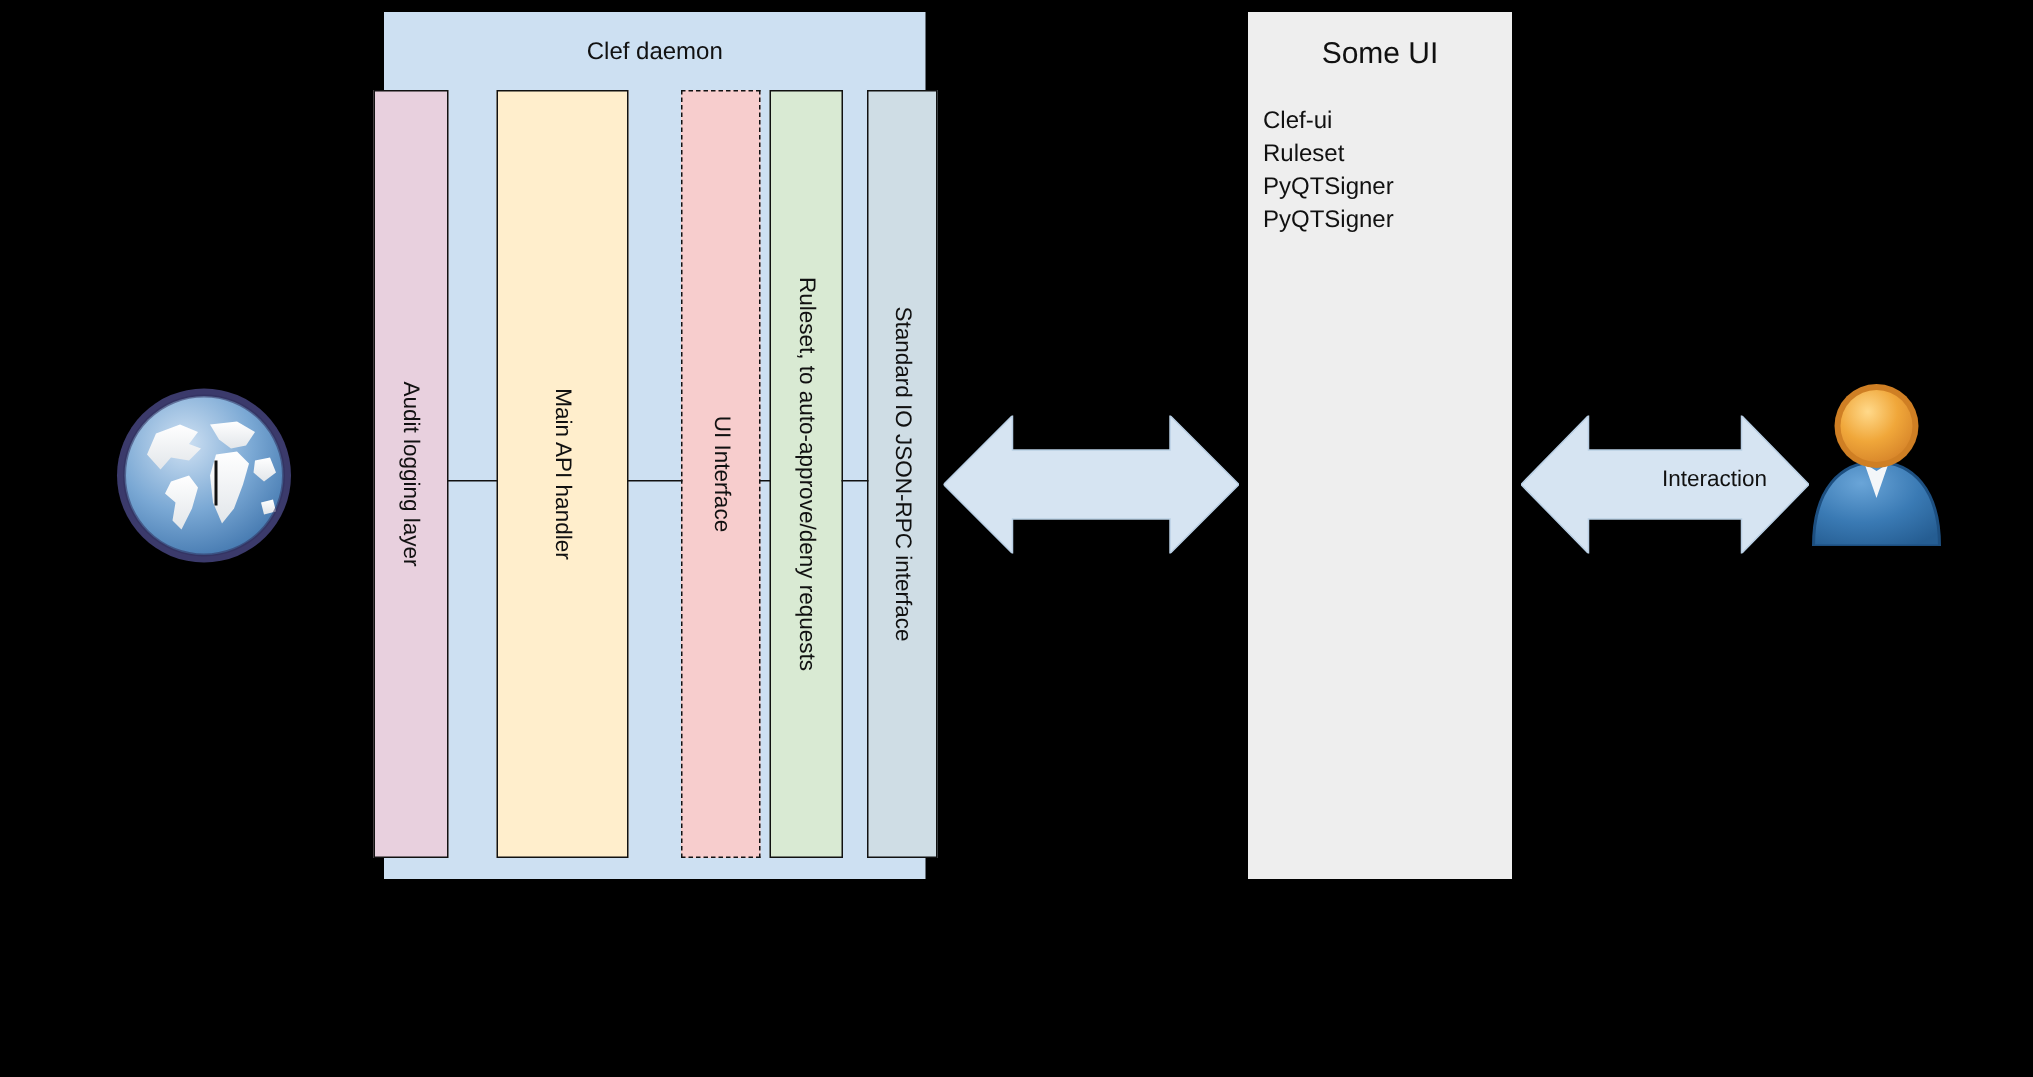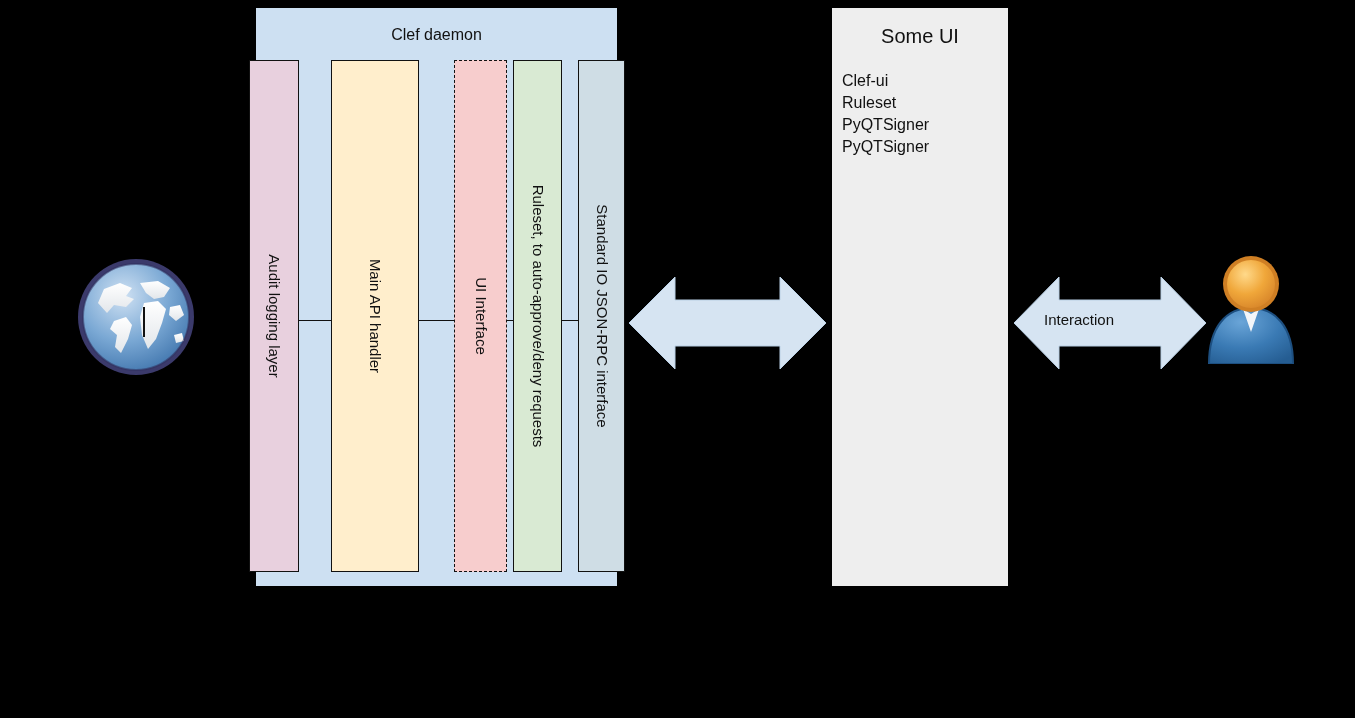--- a/index.html
+++ b/index.html
@@ -42,21 +42,21 @@
   .someui-list li{list-style:none;font-size:16px;line-height:22px;}
   .someui-list{margin:0;padding:0;}
 
   
   .arrow{position:absolute;top:277px;height:92px;}
   .arrow svg{display:block;}
   .arrow .alabel{position:absolute;left:32px;top:20px;width:150px;
                  font-size:15px;line-height:21px;color:#111;}
   .arrow-stdio{left:629px;width:197px;}
   .arrow-user {left:1014px;width:192px;}
-  .arrow-user .alabel{left:30px;top:32px;}
+  .arrow-user .alabel{left:14px;top:32px;text-align:right;}
 
   
   .globe{position:absolute;left:74px;top:255px;width:124px;height:124px;}
   .user{position:absolute;left:1205px;top:252px;width:92px;height:112px;}
 </style>
 </head>
 <body>
 
 <div class="stage">
 

